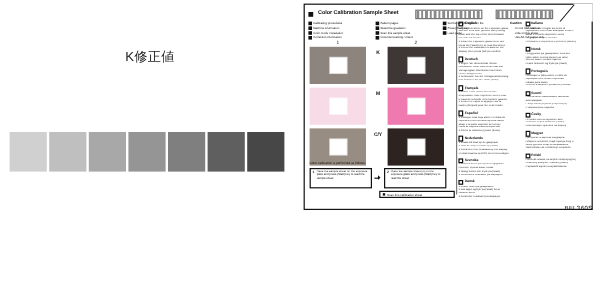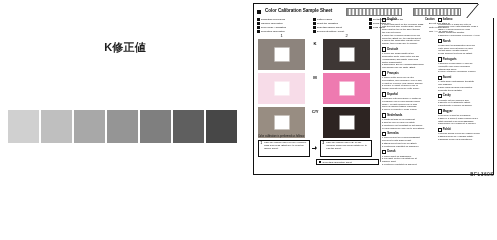--- a/index.html
+++ b/index.html
@@ -12,21 +12,21 @@
     height: 179px;
     position: relative;
     overflow: hidden;
     font-family: "Liberation Sans", sans-serif;
   }
 
   
   #left-panel {
     position: absolute;
     left: 0; top: 0;
-    width: 250px; height: 179px; font-weight: bold;
+    width: 250px; height: 179px;
   }
   #k-label {
     position: absolute;
     left: 0; top: 40px;
     width: 250px;
     text-align: center;
     font-size: 11px;
     color: #1d1d1d;
     letter-spacing: 0.2px;
     white-space: nowrap;

